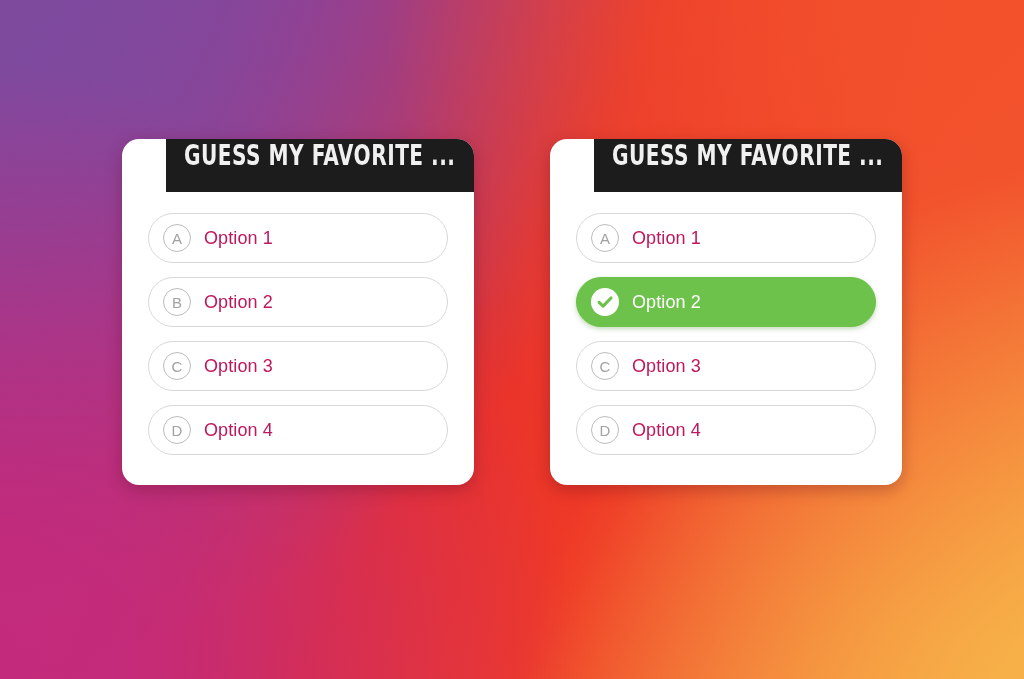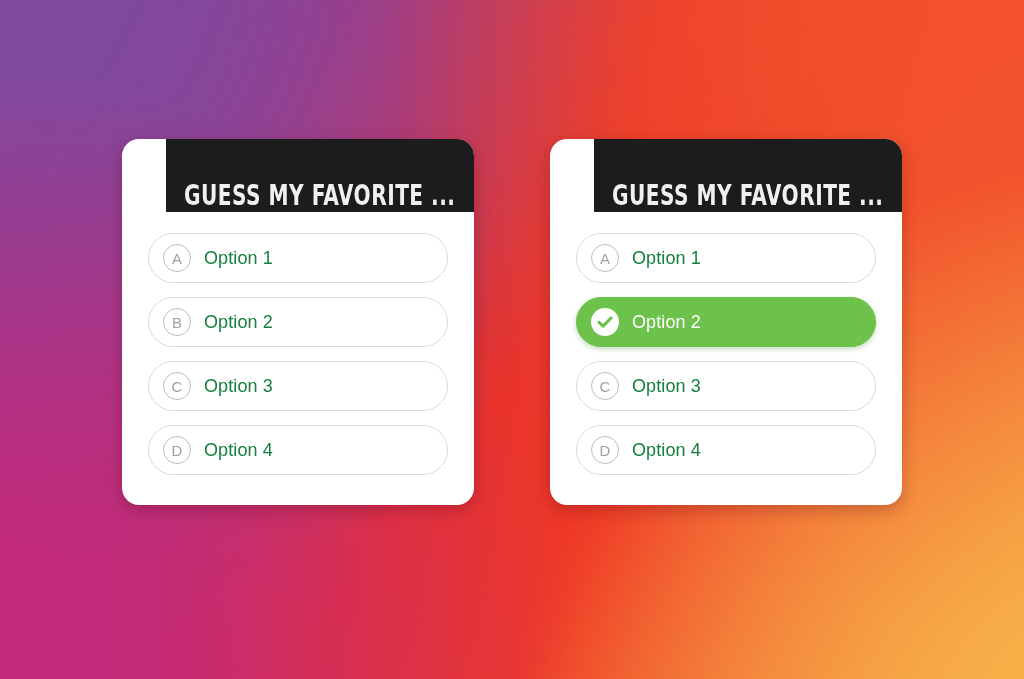--- a/index.html
+++ b/index.html
@@ -37,24 +37,24 @@
     background: #ffffff;
     border-radius: 17px;
     box-shadow: 0 5px 16px rgba(90, 10, 30, 0.30);
     overflow: hidden;
   }
 
   #card-left  { left: 122px; top: 139px; }
   #card-right { left: 550px; top: 139px; }
 
   .card-header {
-    height: 73px;
+    height: 53px;
     background: #1c1c1c;
     display: flex;
-    align-items: flex-end;
+    align-items: flex-start;
     justify-content: center;
     margin-left: 44px;
   }
 
   .card-title {
     color: #f0f0f0;
     font-family: "Liberation Sans Narrow", "DejaVu Sans Condensed", "Liberation Sans", sans-serif;
     font-size: 28px;
     font-weight: bold;
     letter-spacing: 0.6px;
@@ -112,21 +112,21 @@
     display: flex;
     align-items: center;
     justify-content: center;
   }
 
   .check-badge svg { display: block; }
 
   .option-label {
     margin-left: 13px;
     font-size: 18px;
-    color: #15803d;
+    color: #be185d;
     letter-spacing: 0.1px;
   }
 
   .option.selected .option-label {
     color: #ffffff;
   }
 </style>
 </head>
 <body>
 

